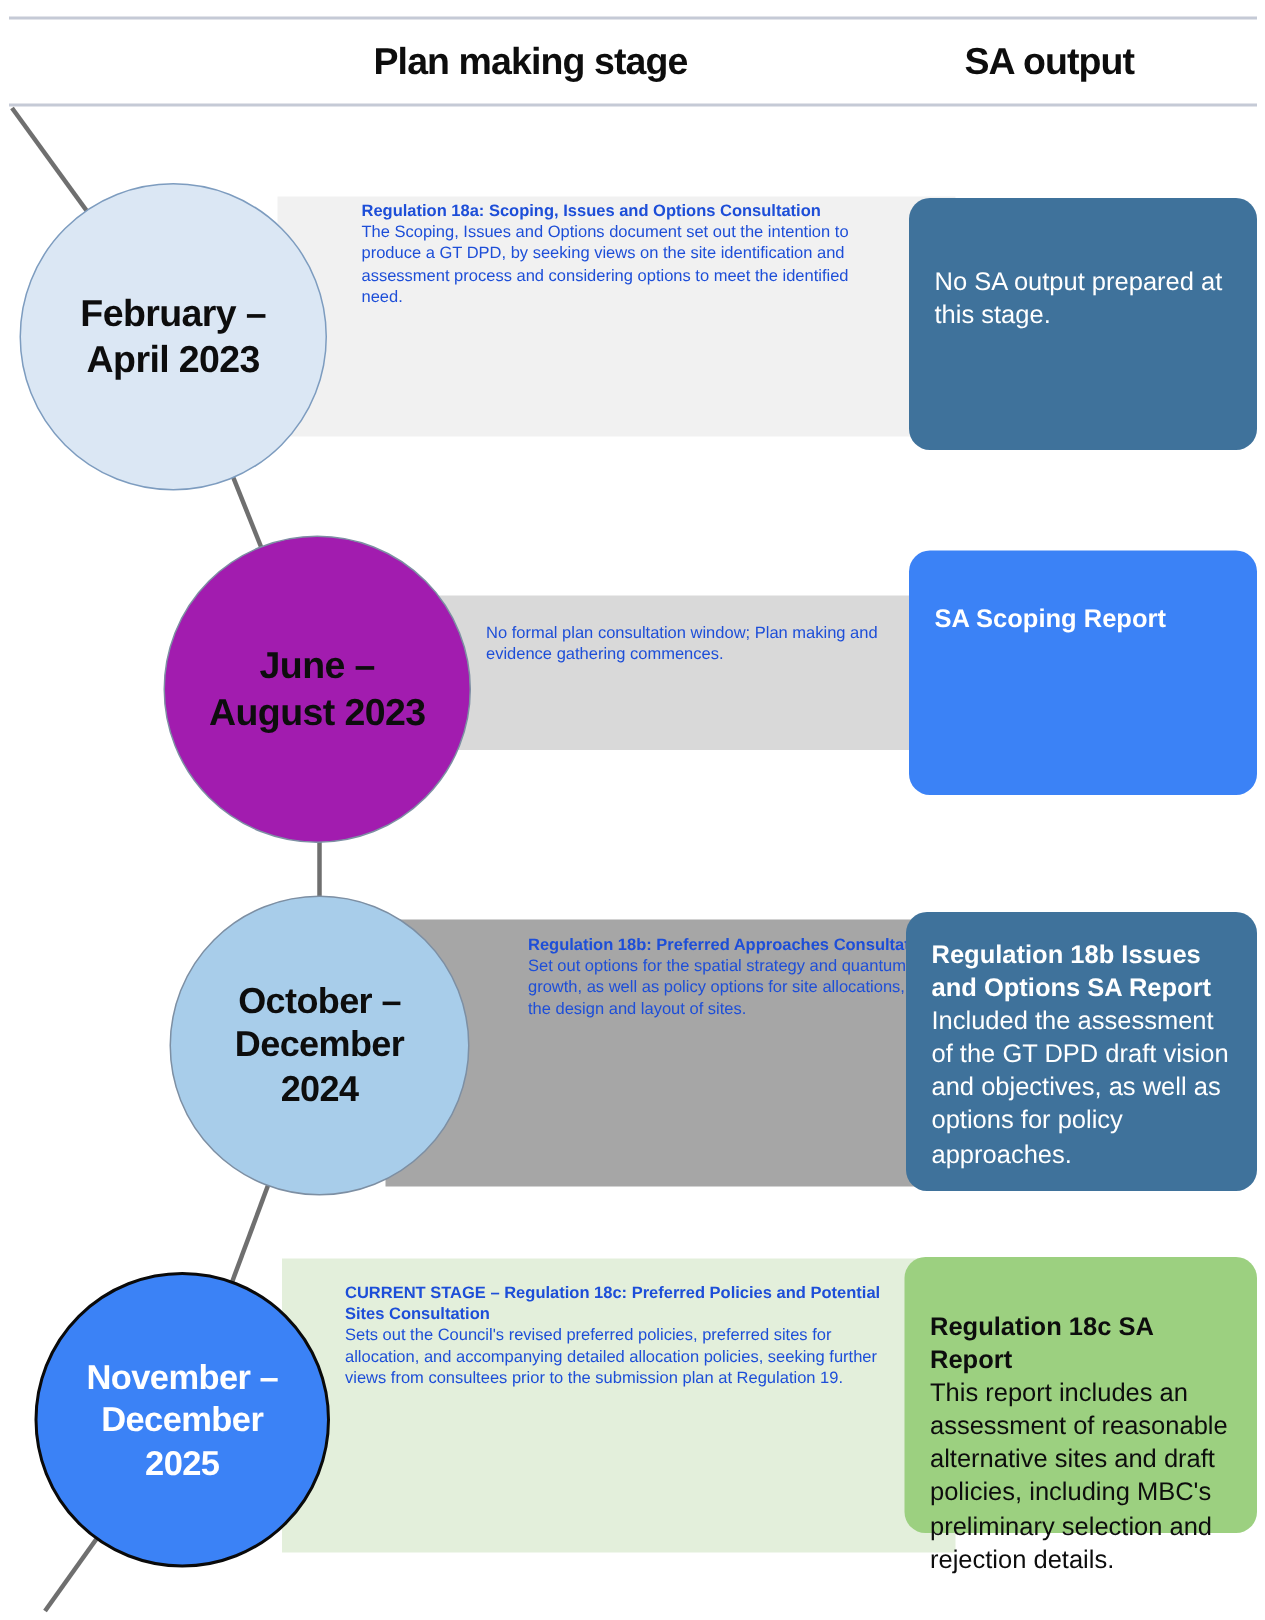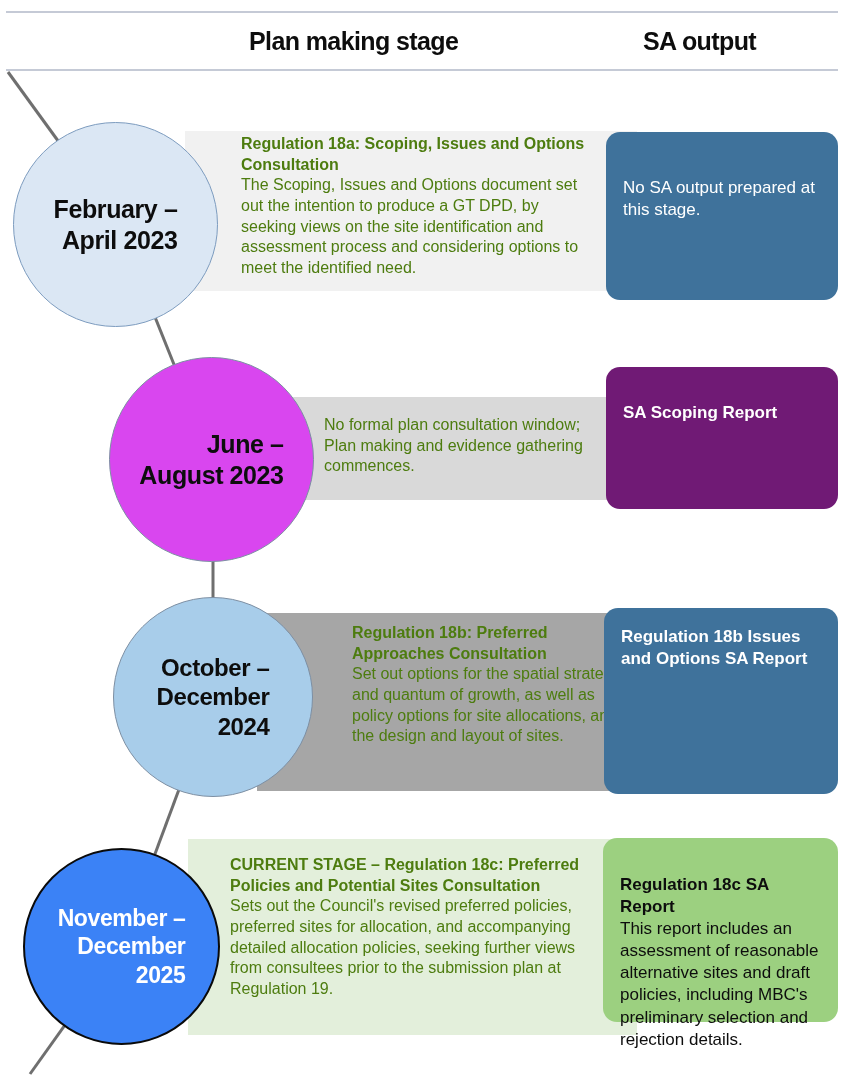--- a/index.html
+++ b/index.html
@@ -60,29 +60,28 @@
     display: flex;
     align-items: center;
     justify-content: center;
     text-align: center;
   }
   .circle-label {
     font-weight: bold;
     letter-spacing: -0.4px;
     line-height: 1.22;
     padding: 0 8px;
-    text-align: right;
   }
 
   
   .stage-text {
     position: absolute;
-    font-size: 16px;
+    font-size: 11px;
     line-height: 1.29;
-    color: #4d7c0f;
+    color: #1d4ed8;
     box-sizing: border-box;
   }
   .stage-text .t-bold { font-weight: bold; display: block; }
   .stage-text .t-body { display: block; }
 
   
   .sa-box {
     position: absolute;
     border-radius: 14px;
     box-sizing: border-box;
@@ -132,48 +131,49 @@
 
   <div class="sa-box" style="left:606px; top:132px; width:232px; height:168px; background:#3f729b; color:#ffffff;">
     <div class="sa-inner" style="top:45px;">
 
       <span class="t-body">No SA output prepared at this stage.</span>
     </div>
   </div>
 
   <div class="band" style="left:266px; top:397px; width:371px; height:103px; background:#d9d9d9;"></div>
 
-  <div class="circle" style="left:109px; top:357px; width:205px; height:205px; background:#d946ef; border:1.5px solid #7d8fa3;">
+  <div class="circle" style="left:109px; top:357px; width:205px; height:205px; background:#a21caf; border:1.5px solid #7d8fa3;">
     <div class="circle-label" style="font-size:25px; color:#0d0d0d;">June&nbsp;–<br>August 2023</div>
   </div>
 
   <div class="stage-text" style="left:324px; top:415px; width:280px;">
     <span class="t-body">No formal plan consultation window; Plan making and evidence gathering commences.</span>
   </div>
 
-  <div class="sa-box" style="left:606px; top:367px; width:232px; height:142px; background:#701a75; color:#ffffff;">
+  <div class="sa-box" style="left:606px; top:367px; width:232px; height:163px; background:#3b82f6; color:#ffffff;">
     <div class="sa-inner" style="top:35px;">
       <span class="t-bold">SA Scoping Report</span>
     </div>
   </div>
 
   <div class="band" style="left:257px; top:613px; width:380px; height:178px; background:#a6a6a6;"></div>
 
   <div class="circle" style="left:113px; top:597px; width:200px; height:200px; background:#a8cdea; border:1.5px solid #7d8fa3;">
     <div class="circle-label" style="font-size:24px; color:#0d0d0d;">October&nbsp;–<br>December<br>2024</div>
   </div>
 
   <div class="stage-text" style="left:317px; top:623px; width:288px;margin-left:35px;">
     <span class="t-bold">Regulation 18b: Preferred Approaches Consultation</span>
     <span class="t-body">Set out options for the spatial strategy and quantum of growth, as well as policy options for site allocations, and the design and layout of sites.</span>
   </div>
 
   <div class="sa-box" style="left:604px; top:608px; width:234px; height:186px; background:#3f729b; color:#ffffff;">
     <div class="sa-inner" style="top:18px;">
       <span class="t-bold">Regulation 18b Issues and Options SA Report</span>
+      <span class="t-body">Included the assessment of the GT DPD draft vision and objectives, as well as options for policy approaches.</span>
     </div>
   </div>
 
   <div class="band" style="left:188px; top:839px; width:449px; height:196px; background:#e3efdb;"></div>
 
   <div class="circle" style="left:23px; top:848px; width:197px; height:197px; background:#3b82f6; border:2.5px solid #0a0a0a;">
     <div class="circle-label" style="font-size:23px; color:#ffffff;">November&nbsp;–<br>December<br>2025</div>
   </div>
 
   <div class="stage-text" style="left:230px; top:855px; width:364px;">

